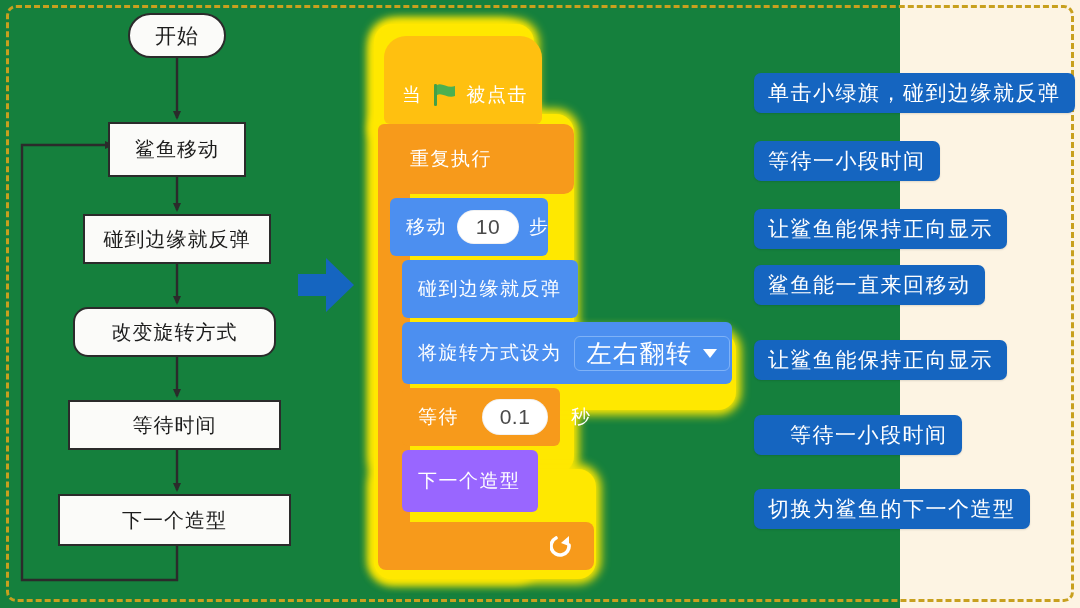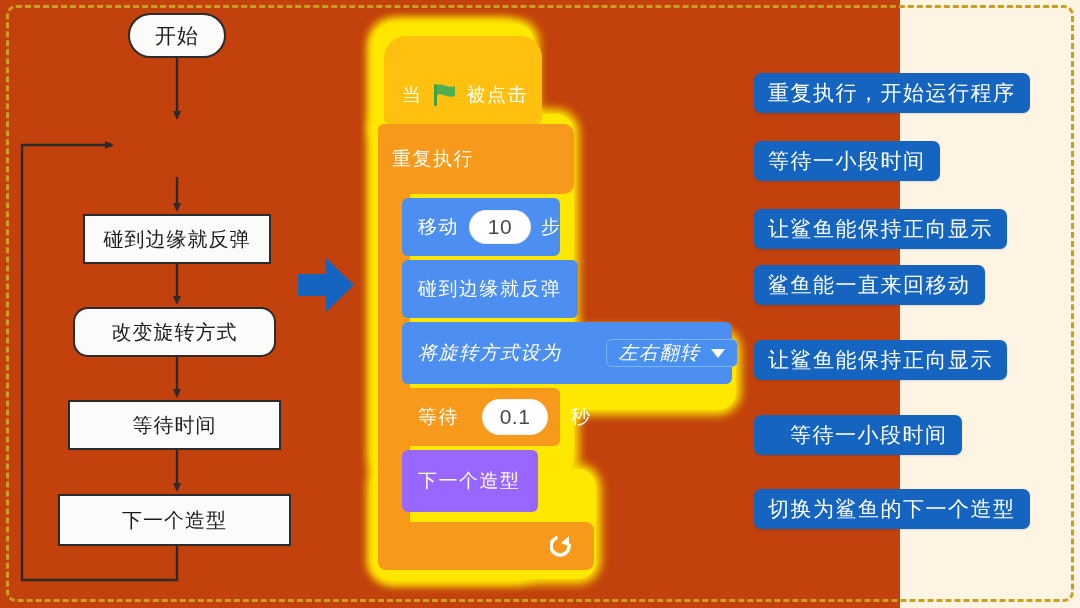--- a/index.html
+++ b/index.html
@@ -5,21 +5,21 @@
   html,body{margin:0;padding:0;}
   body{
     width:1080px;height:608px;
     background:#fdf4e3;
     font-family:"Liberation Sans","DejaVu Sans",sans-serif;
     overflow:hidden;
   }
   #canvas{
     position:relative;
     width:900px;height:608px;
-    background:#c2410c;
+    background:#15803d;
     box-sizing:border-box;
   }
   .dashed-frame{
     position:absolute;
     left:6px;top:5px;
     width:1068px;height:597px;
     box-sizing:border-box;
     border:3px dashed #c8a01e;
     border-radius:10px;
     pointer-events:none;
@@ -75,21 +75,21 @@
     font-size:21px;letter-spacing:0.5px;
     box-shadow:inset 0 0 0 1px rgba(0,0,0,0.05);
   }
   .dropdown{
     background:#4a90f0;
     border:1.5px solid #7fb2f7;
     border-radius:6px;
     color:#fff;
     display:inline-flex;align-items:center;gap:10px;
     padding:0 12px;
-    font-size:19px;letter-spacing:1.5px;margin-left:44px;
+    font-size:25px;letter-spacing:1.5px;
   }
   .caret{
     width:0;height:0;
     border-left:7px solid transparent;
     border-right:7px solid transparent;
     border-top:9px solid #ffffff;
     display:inline-block;
   }
   .flag{display:inline-block;}
 
@@ -130,20 +130,23 @@
         <line x1="177" y1="357" x2="177" y2="396" marker-end="url(#ah)"></line>
         <line x1="177" y1="450" x2="177" y2="490" marker-end="url(#ah)"></line>
         <path d="M177 546 L177 580 L22 580 L22 145 L112 145" marker-end="url(#ah)"></path>
       </g>
     </svg>
 
     <div class="fbox start" style="left:128px;top:13px;width:98px;height:45px;">
       <span>开始</span>
     </div>
 
+    <div class="fbox" style="left:108px;top:122px;width:138px;height:55px;">
+      <span>鲨鱼移动</span>
+    </div>
 
     <div class="fbox" style="left:83px;top:214px;width:188px;height:50px;">
       <span>碰到边缘就反弹</span>
     </div>
 
     <div class="fbox" style="left:73px;top:307px;width:203px;height:50px;border-radius:15px;">
       <span>改变旋转方式</span>
     </div>
 
     <div class="fbox" style="left:68px;top:400px;width:213px;height:50px;">
@@ -171,44 +174,44 @@
       <div style="display:flex;align-items:center;gap:9px;padding-bottom:16px;">
         <span class="lbl">当</span>
         <svg class="flag" width="26" height="24" viewBox="0 0 26 24">
           <rect x="2" y="1" width="3" height="22" rx="1.3" fill="#43a047"></rect>
           <path d="M5,2 C10,-1 16,6 23,3 L23,13 C16,16 10,9 5,12 Z" fill="#4cb050"></path>
         </svg>
         <span class="lbl">被点击</span>
       </div>
     </div>
 
-    <div class="blk ctrl" style="left:8px;top:110px;width:196px;height:70px;padding-left:14px;border-radius:6px 10px 10px 0;">
+    <div class="blk ctrl" style="left:8px;top:110px;width:196px;height:70px;padding-left:32px;border-radius:6px 10px 10px 0;">
       <span class="lbl">重复执行</span>
     </div>
 
     <div class="blk ctrl" style="left:8px;top:176px;width:32px;height:344px;border-radius:0;"></div>
 
     <div class="blk ctrl" style="left:8px;top:508px;width:216px;height:48px;border-radius:0 8px 8px 8px;justify-content:flex-end;padding-right:18px;">
       <svg width="26" height="26" viewBox="0 0 26 26">
         <path d="M6,5 A9,9 0 1 0 19,12" stroke="#ffffff" stroke-width="3.6" fill="none" stroke-linecap="round"></path>
         <path d="M19,3 L19,13 L11,10 Z" fill="#ffffff"></path>
       </svg>
     </div>
 
-    <div class="blk motion" style="left:32px;top:184px;width:158px;height:58px;padding-left:16px;gap:10px;">
+    <div class="blk motion" style="left:20px;top:184px;width:158px;height:58px;padding-left:16px;gap:10px;">
       <span class="lbl">移动</span>
       <span class="oval" style="min-width:46px;height:34px;padding:0 8px;">10</span>
       <span class="lbl">步</span>
     </div>
 
     <div class="blk motion" style="left:32px;top:246px;width:176px;height:58px;padding-left:16px;">
       <span class="lbl">碰到边缘就反弹</span>
     </div>
 
-    <div class="blk motion" style="left:32px;top:308px;width:330px;height:62px;padding-left:16px;font-style:italic;">
+    <div class="blk motion" style="left:32px;top:308px;width:330px;height:62px;padding-left:16px;gap:12px;">
       <span class="lbl">将旋转方式设为</span>
       <span class="dropdown">
         <span>左右翻转</span>
         <span class="caret"></span>
       </span>
     </div>
 
     <div class="blk ctrl" style="left:32px;top:374px;width:158px;height:58px;padding-left:16px;gap:23px;">
       <span class="lbl">等待</span>
       <span class="oval" style="min-width:50px;height:36px;padding:0 8px;">0.1</span>
@@ -216,21 +219,21 @@
     </div>
 
     <div class="blk looks" style="left:32px;top:436px;width:136px;height:62px;padding-left:16px;">
       <span class="lbl">下一个造型</span>
     </div>
 
   </div>
 
   <div>
     <div class="note" style="left:754px;top:73px;">
-      <span>重复执行，开始运行程序</span>
+      <span>单击小绿旗，碰到边缘就反弹</span>
     </div>
     <div class="note" style="left:754px;top:141px;">
       <span>等待一小段时间</span>
     </div>
     <div class="note" style="left:754px;top:209px;">
       <span>让鲨鱼能保持正向显示</span>
     </div>
     <div class="note" style="left:754px;top:265px;">
       <span>鲨鱼能一直来回移动</span>
     </div>

